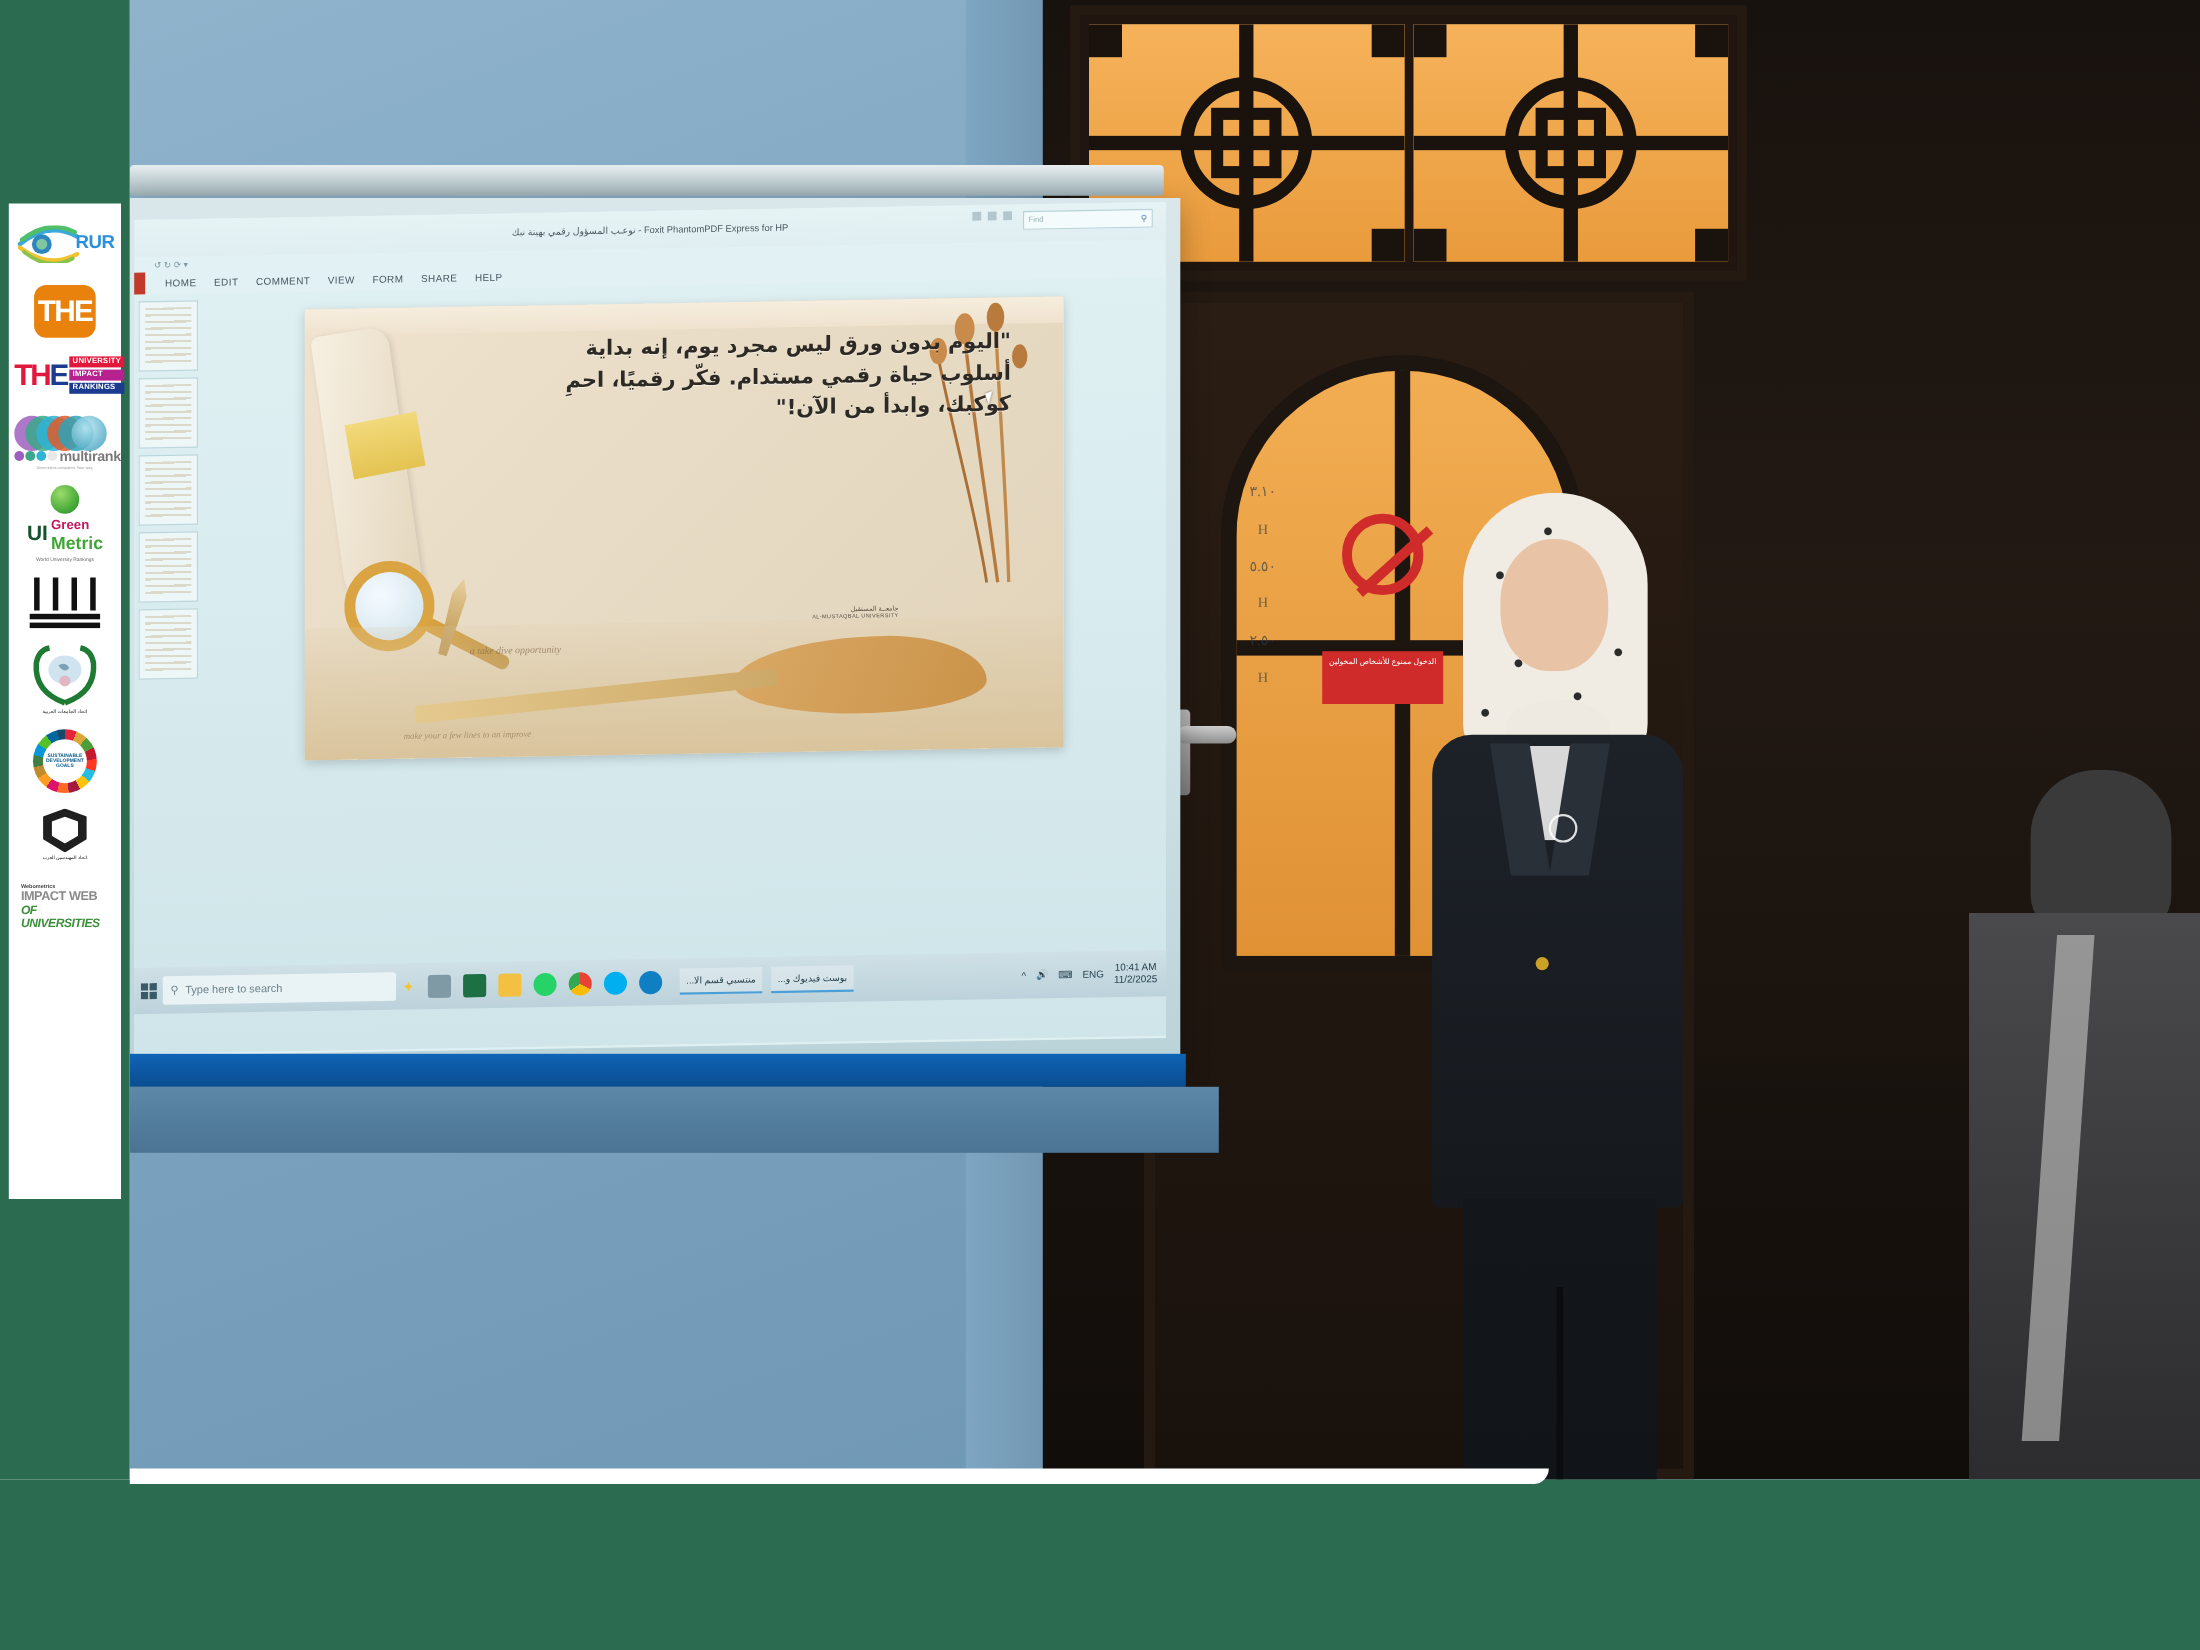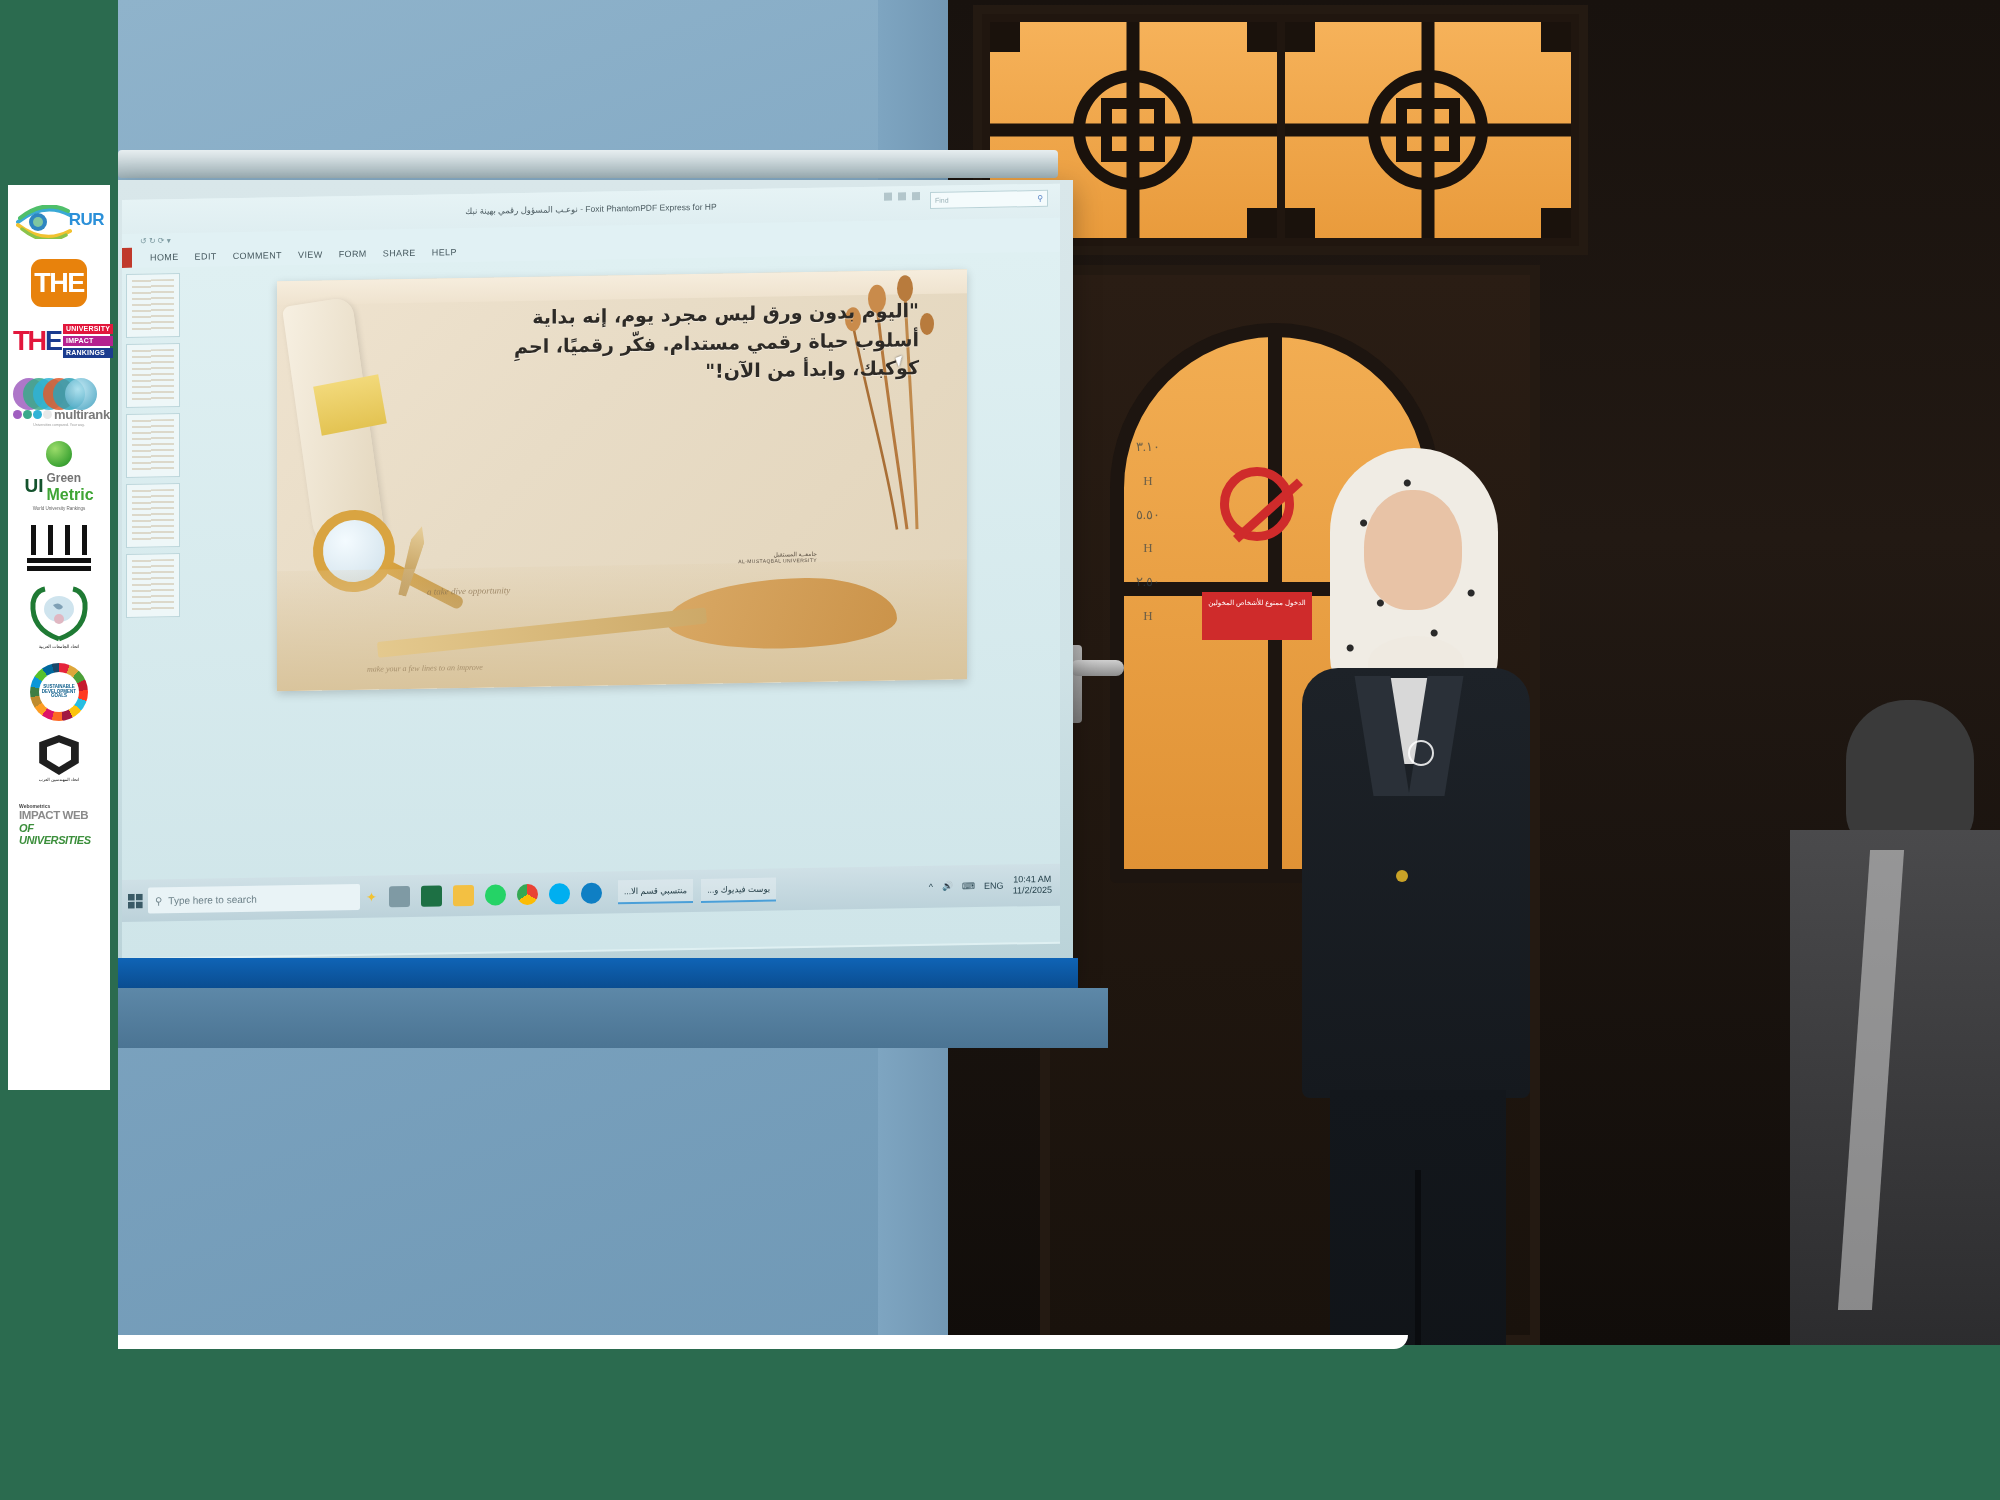--- a/index.html
+++ b/index.html
@@ -81,21 +81,21 @@
   .mr-sub { font-size:3.5px; color:#9a9a9a; text-align:center; margin-top:1px;}
 
   
   .gm-wrap { width: 92px; text-align:center; }
   .gm-globe { width: 26px; height: 26px; border-radius:50%;
      background: radial-gradient(circle at 35% 30%, #9bdc6a, #3fa535 70%, #2d7d28);
      margin: 0 auto 1px; }
   .gm-row { display:flex; align-items:center; justify-content:center; gap:3px;}
   .gm-ui { font-size:19px; font-weight:700; color:#14532d; line-height:.9;}
   .gm-txt { text-align:left; }
-  .gm-green { font-size:12px; color:#737373; font-weight:700; line-height:1;}
+  .gm-green { font-size:12px; color:#be185d; font-weight:700; line-height:1;}
   .gm-metric { font-size:16px; color:#3fa535; font-weight:700; line-height:1;}
   .gm-sub { font-size:4.5px; color:#666; margin-top:2px;}
 
   
   .temple { width:64px; }
   .temple-cols { display:flex; justify-content:space-between; height:30px; padding:0 4px;}
   .temple-col { width:5px; background:#111; }
   .temple-base1 { height:5px; background:#111; margin-top:3px;}
   .temple-base2 { height:5px; background:#111; margin-top:3px;}
 

